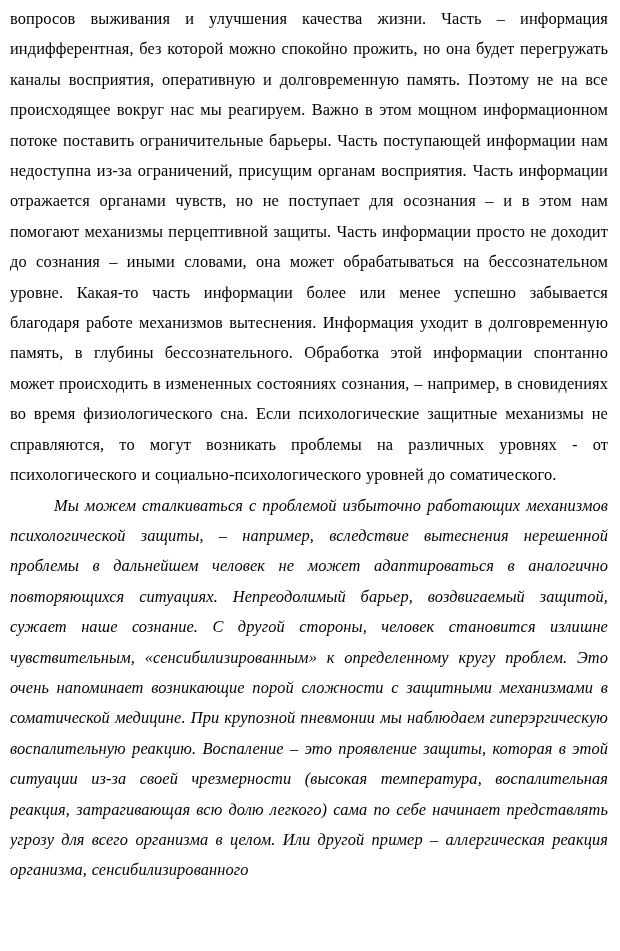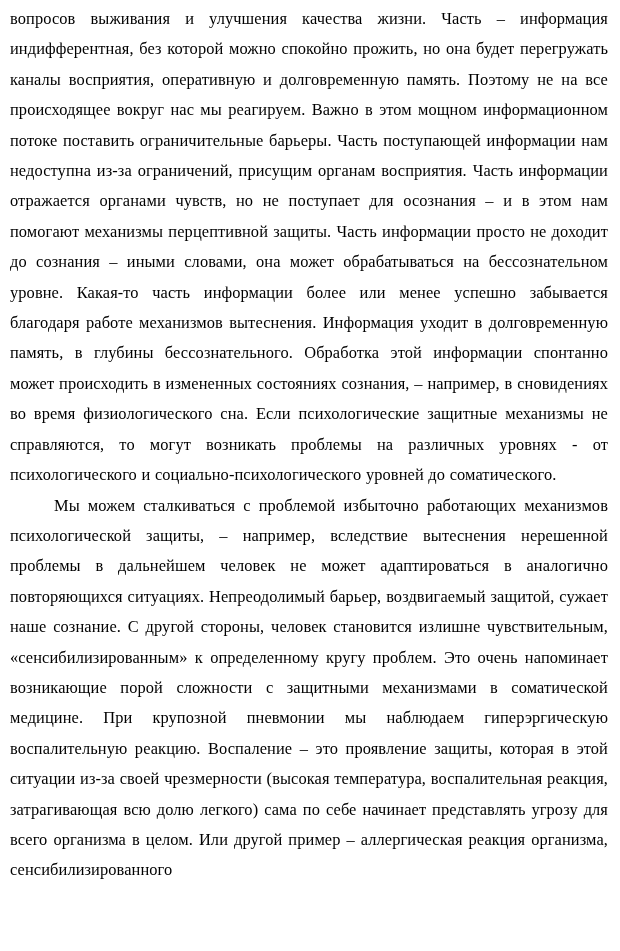--- a/index.html
+++ b/index.html
@@ -28,20 +28,21 @@
     -webkit-hyphens: manual;
     hyphens: manual;
     letter-spacing: 0.1px;
     word-spacing: 0.4px;
   }
   p.para {
     margin: 0;
   }
   p.para.indent {
     text-indent: 44px;
+    font-style: italic;
   }
   
   .clip {
     overflow: hidden;
   }
 </style>
 </head>
 <body>
 
 <div class="page">

